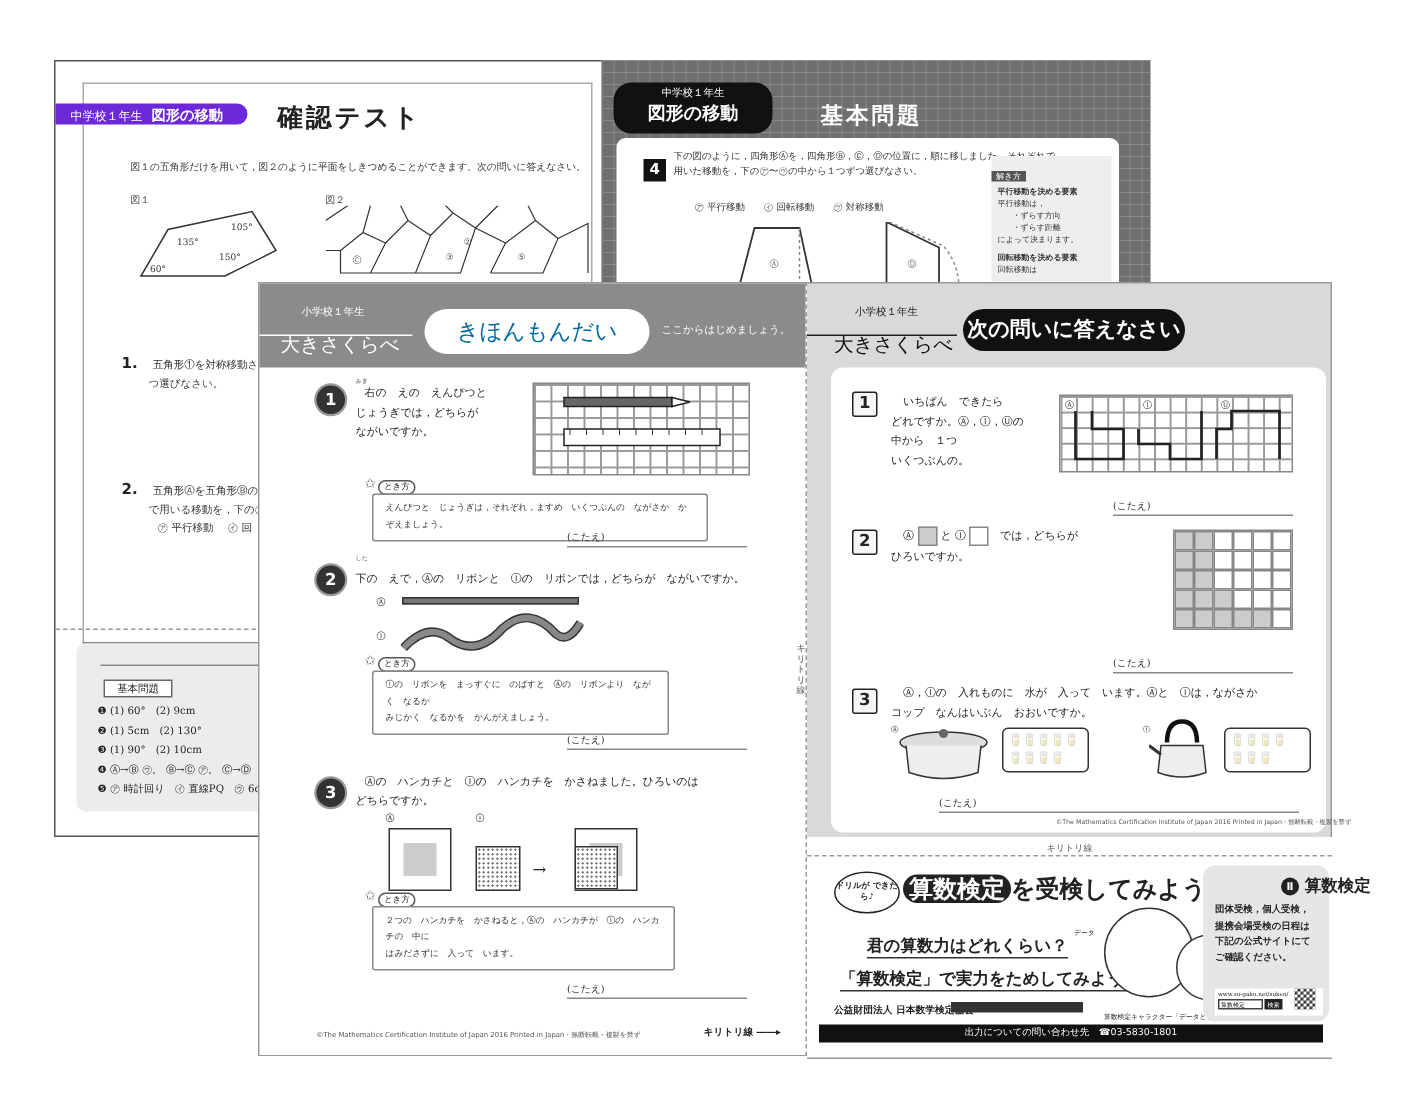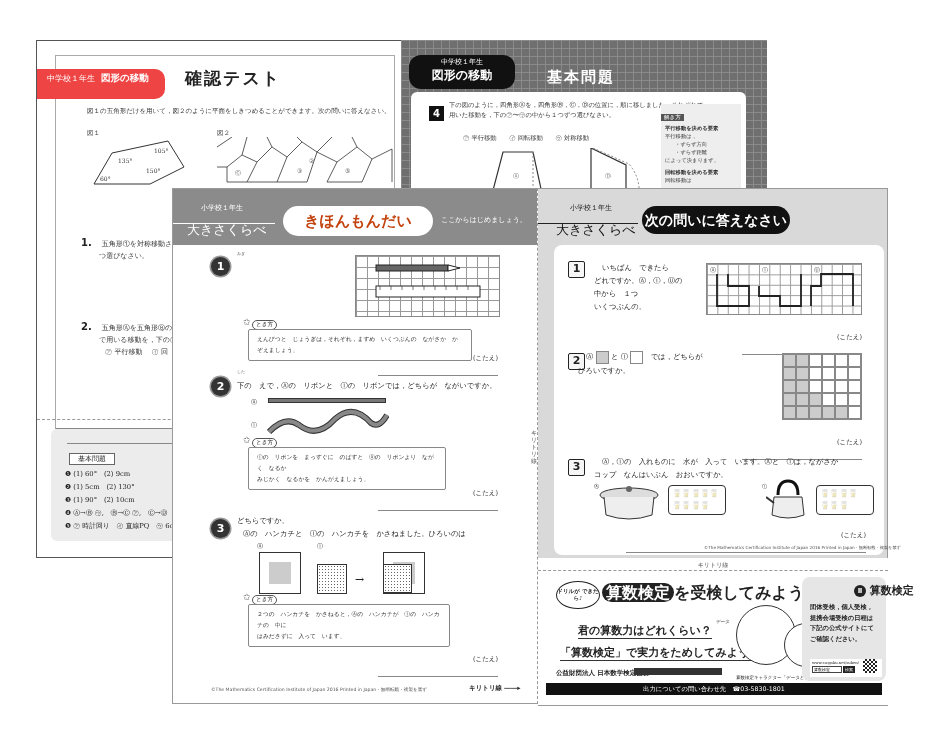--- a/index.html
+++ b/index.html
@@ -3,21 +3,21 @@
 <meta charset="utf-8">
 <style>
   * { box-sizing: border-box; margin: 0; padding: 0; }
   body { width: 940px; height: 738px; background: #ffffff; position: relative; overflow: hidden;
          font-family: "DejaVu Serif", serif; color: #222; }
   .abs { position: absolute; }
 
   
   #pg-back-left { left: 36px; top: 40px; width: 370px; height: 518px; background: #fff; border: 1px solid #555; }
   #pg-back-left .frame { left: 18px; top: 14px; width: 340px; height: 374px; border: 1px solid #aaa; border-bottom: 1px solid #888; }
-  #pg-back-left .badge { left: 0; top: 28px; width: 128px; height: 30px; background: #ef4444; color: #fff; border-radius: 0 10px 10px 0;
+  #pg-back-left .badge { left: 0; top: 28px; width: 128px; height: 14px; background: #6d28d9; color: #fff; border-radius: 0 10px 10px 0;
          font-size: 8px; padding-left: 10px; line-height: 18px; }
   #pg-back-left .badge b { font-size: 9.5px; margin-left: 6px; }
   #pg-back-left .title { left: 148px; top: 26px; font-size: 17px; font-weight: bold; letter-spacing: 2px; }
   #pg-back-left .intro { left: 50px; top: 66px; font-size: 6.5px; color: #333; white-space: nowrap; }
   #pg-back-left .fig-label { font-size: 6.5px; color: #444; }
   #pg-back-left .q { font-size: 7px; color: #333; white-space: nowrap; }
   #pg-back-left .q .num { font-family: "DejaVu Sans", sans-serif; font-weight: bold; font-size: 10px; margin-right: 10px; color:#222; }
   #pg-back-left .cut { left: 0; top: 378px; width: 370px; border-top: 1px dashed #999; }
   #pg-back-left .answers { left: 14px; top: 388px; width: 340px; height: 112px; background: #ececec; border-radius: 6px; }
   #pg-back-left .answers .rule { left: 16px; top: 14px; width: 310px; border-top: 1px solid #888; }
@@ -42,31 +42,31 @@
   #pg-back-right .hint p { font-size: 5.3px; line-height: 8px; padding-left: 4px; color:#333; }
   #pg-back-right .hint p.b { font-weight: bold; }
 
   
   #pg-front-left { left: 172px; top: 188px; width: 366px; height: 516px; background: #fff; border: 1px solid #999; border-right: 1px dashed #999; }
   #pg-front-left .header { left: 0; top: 0; width: 364px; height: 56px; background: #8b8b8b; }
   #pg-front-left .grade { left: 28px; top: 14px; color: #fff; font-size: 7px; font-family:"DejaVu Sans",sans-serif; }
   #pg-front-left .hline { left: 0; top: 34px; width: 102px; border-top: 1px solid #fff; }
   #pg-front-left .unit { left: 14px; top: 32px; color: #fff; font-size: 13px; font-family:"DejaVu Sans",sans-serif; }
   #pg-front-left .pill { left: 110px; top: 17px; width: 150px; height: 30px; background: #fff; border-radius: 15px; text-align: center;
-        font-size: 15px; font-weight: bold; line-height: 30px; font-family:"DejaVu Sans",sans-serif; color:#c2410c; }
+        font-size: 15px; font-weight: normal; line-height: 30px; font-family:"DejaVu Sans",sans-serif; color:#0369a1; }
   #pg-front-left .lead { left: 268px; top: 26px; color: #fff; font-size: 7px; font-family:"DejaVu Sans",sans-serif; white-space:nowrap; }
   .qcircle { width: 19px; height: 19px; border-radius: 50%; background: #333; color: #fff; font-size: 11px; font-weight: bold;
         text-align: center; line-height: 19px; font-family:"DejaVu Sans",sans-serif; box-shadow: 0 0 0 1.5px #999; }
   .qbox { width: 17px; height: 17px; border: 1.5px solid #222; border-radius: 2px; background: #f6f6f6; font-size: 11px;
         text-align: center; line-height: 14px; font-weight: bold; font-family:"DejaVu Sans",sans-serif; }
   .qt { font-size: 7.3px; line-height: 13px; color: #222; }
   .hintbox { border: 1px solid #888; border-radius: 2px; background: #fff; font-size: 5.8px; line-height: 11px; color: #333; padding: 4px 8px; }
   .hinttag { font-size: 5.6px; border: 1px solid #555; border-radius: 5px; padding: 0 3px; background: #fff; white-space: nowrap; font-family:"DejaVu Sans",sans-serif; }
   .star { font-size: 9px; color: #666; }
-  .answer { font-size: 6.5px; border-bottom: 1.5px solid #888; width: 120px; padding-bottom: 12px; color:#333;text-align:right; }
+  .answer { font-size: 6.5px; border-bottom: 1.5px solid #888; width: 120px; padding-bottom: 1px; color:#333; }
   .gridbox { border: 1px solid #888;
     background-image: linear-gradient(#999 1px, transparent 1px), linear-gradient(90deg, #999 1px, transparent 1px);
     background-size: 11px 11px; background-color: #fff; }
   .copyright { font-size: 4.6px; color: #555; white-space: nowrap; font-family:"DejaVu Sans",sans-serif; }
 
   
   #pg-front-right { left: 538px; top: 188px; width: 350px; height: 370px; background: #d9d9d9; border-top: 1px solid #999; border-right: 1px solid #999; }
   #pg-front-right .grade { left: 32px; top: 14px; font-size: 7px; color:#222; font-family:"DejaVu Sans",sans-serif; }
   #pg-front-right .hline { left: 0; top: 34px; width: 100px; border-top: 1px solid #222; }
   #pg-front-right .unit { left: 18px; top: 32px; font-size: 13px; color: #111; font-family:"DejaVu Sans",sans-serif; }
@@ -178,20 +178,25 @@
 <div id="pg-front-left" class="abs">
   <div class="abs header"></div>
   <div class="abs grade">小学校１年生</div>
   <div class="abs hline"></div>
   <div class="abs unit">大きさくらべ</div>
   <div class="abs pill">きほんもんだい</div>
   <div class="abs lead">ここからはじめましょう。</div>
 
   <div class="abs qcircle" style="left:38px;top:68px;">1</div>
   <div class="abs" style="left:64px;top:62px;font-size:4px;color:#555;">みぎ</div>
+  <div class="abs qt" style="left:64px;top:66px;">
+    <div style="padding-left:6px">右の　えの　えんぴつと</div>
+    <div>じょうぎでは，どちらが</div>
+    <div>ながいですか。</div>
+  </div>
   <div class="abs gridbox" style="left:182px;top:66px;width:145px;height:62px;">
     <svg width="145" height="62">
       <rect x="20" y="9" width="72" height="6" fill="#666" stroke="#222"></rect>
       <polygon points="92,9 104,12 92,15" fill="#fff" stroke="#222"></polygon>
       <rect x="20" y="30" width="104" height="11" fill="#fff" stroke="#222"></rect>
       <g stroke="#222" stroke-width="0.6">
         <line x1="24" y1="30" x2="24" y2="34"></line>
           <line x1="35" y1="30" x2="35" y2="34"></line>
           <line x1="46" y1="30" x2="46" y2="34"></line>
         <line x1="57" y1="30" x2="57" y2="34"></line>
@@ -223,22 +228,22 @@
   <div class="abs star" style="left:70px;top:246px;">✩</div>
   <div class="abs hinttag" style="left:79px;top:249px;">とき方</div>
   <div class="abs hintbox" style="left:75px;top:258px;width:198px;">
     <div>Ⓘの　リボンを　まっすぐに　のばすと　Ⓐの　リボンより　ながく　なるか</div>
     <div>みじかく　なるかを　かんがえましょう。</div>
   </div>
   <div class="abs answer" style="left:205px;top:300px;">(こたえ)</div>
 
   <div class="abs qcircle" style="left:38px;top:330px;">3</div>
   <div class="abs qt" style="left:64px;top:325px;">
+    <div style="padding-left:6px">Ⓐの　ハンカチと　Ⓘの　ハンカチを　かさねました。ひろいのは</div>
     <div>どちらですか。</div>
-    <div style="padding-left:6px">Ⓐの　ハンカチと　Ⓘの　ハンカチを　かさねました。ひろいのは</div>
   </div>
   <div class="abs qt" style="left:84px;top:350px;font-size:6px;">Ⓐ</div>
   <div class="abs qt" style="left:144px;top:350px;font-size:6px;">Ⓘ</div>
   <div class="abs" style="left:86px;top:363px;width:42px;height:42px;border:1.5px solid #333;background:#fff;">
     <div style="position:absolute;left:9px;top:9px;width:22px;height:22px;background:#ccc;"></div>
   </div>
   <div class="abs" style="left:144px;top:375px;width:30px;height:30px;border:1.5px solid #333;background-color:#fff;background-image:radial-gradient(#666 0.6px, transparent 0.8px);background-size:3px 3px;"></div>
   <div class="abs" style="left:182px;top:384px;font-size:11px;">→</div>
   <div class="abs" style="left:210px;top:363px;width:42px;height:42px;border:1.5px solid #333;background:#fff;">
     <div style="position:absolute;left:9px;top:9px;width:22px;height:22px;background:#ccc;"></div>
@@ -279,21 +284,21 @@
         <path d="M52,22 L52,32 L73,32 L73,42 L94,42 L94,10" fill="none" stroke="#222" stroke-width="1.8"></path>
         <path d="M104,42 L104,22 L114,22 L114,10 L146,10 L146,42" fill="none" stroke="#222" stroke-width="1.8"></path>
         <text x="3" y="8" font-size="6" fill="#333">Ⓐ</text>
         <text x="55" y="8" font-size="6" fill="#333">Ⓘ</text>
         <text x="107" y="8" font-size="6" fill="#333">Ⓤ</text>
       </svg>
     </div>
     <div class="abs answer" style="left:188px;top:88px;">(こたえ)</div>
 
     <div class="abs qbox" style="left:14px;top:108px;">2</div>
-    <div class="abs qt" style="left:24px;top:105px;white-space:nowrap;">
+    <div class="abs qt" style="left:40px;top:105px;white-space:nowrap;">
       <div style="padding-left:8px">Ⓐ <span style="display:inline-block;width:13px;height:13px;background:#ccc;border:1px solid #888;vertical-align:middle;"></span> と Ⓘ <span style="display:inline-block;width:13px;height:13px;background:#fff;border:1px solid #888;vertical-align:middle;"></span>　では，どちらが</div>
       <div>ひろいですか。</div>
     </div>
     <div class="abs" style="left:228px;top:108px;width:80px;height:67px;border:1px solid #888;display:grid;grid-template-columns:repeat(6,1fr);grid-template-rows:repeat(5,1fr);">
       <div style="background:#ccc;border:0.5px solid #888"></div>
         <div style="background:#ccc;border:0.5px solid #888"></div>
         <div style="border:0.5px solid #888"></div>
         <div style="border:0.5px solid #888"></div>
         <div style="border:0.5px solid #888"></div>
         <div style="border:0.5px solid #888"></div>

